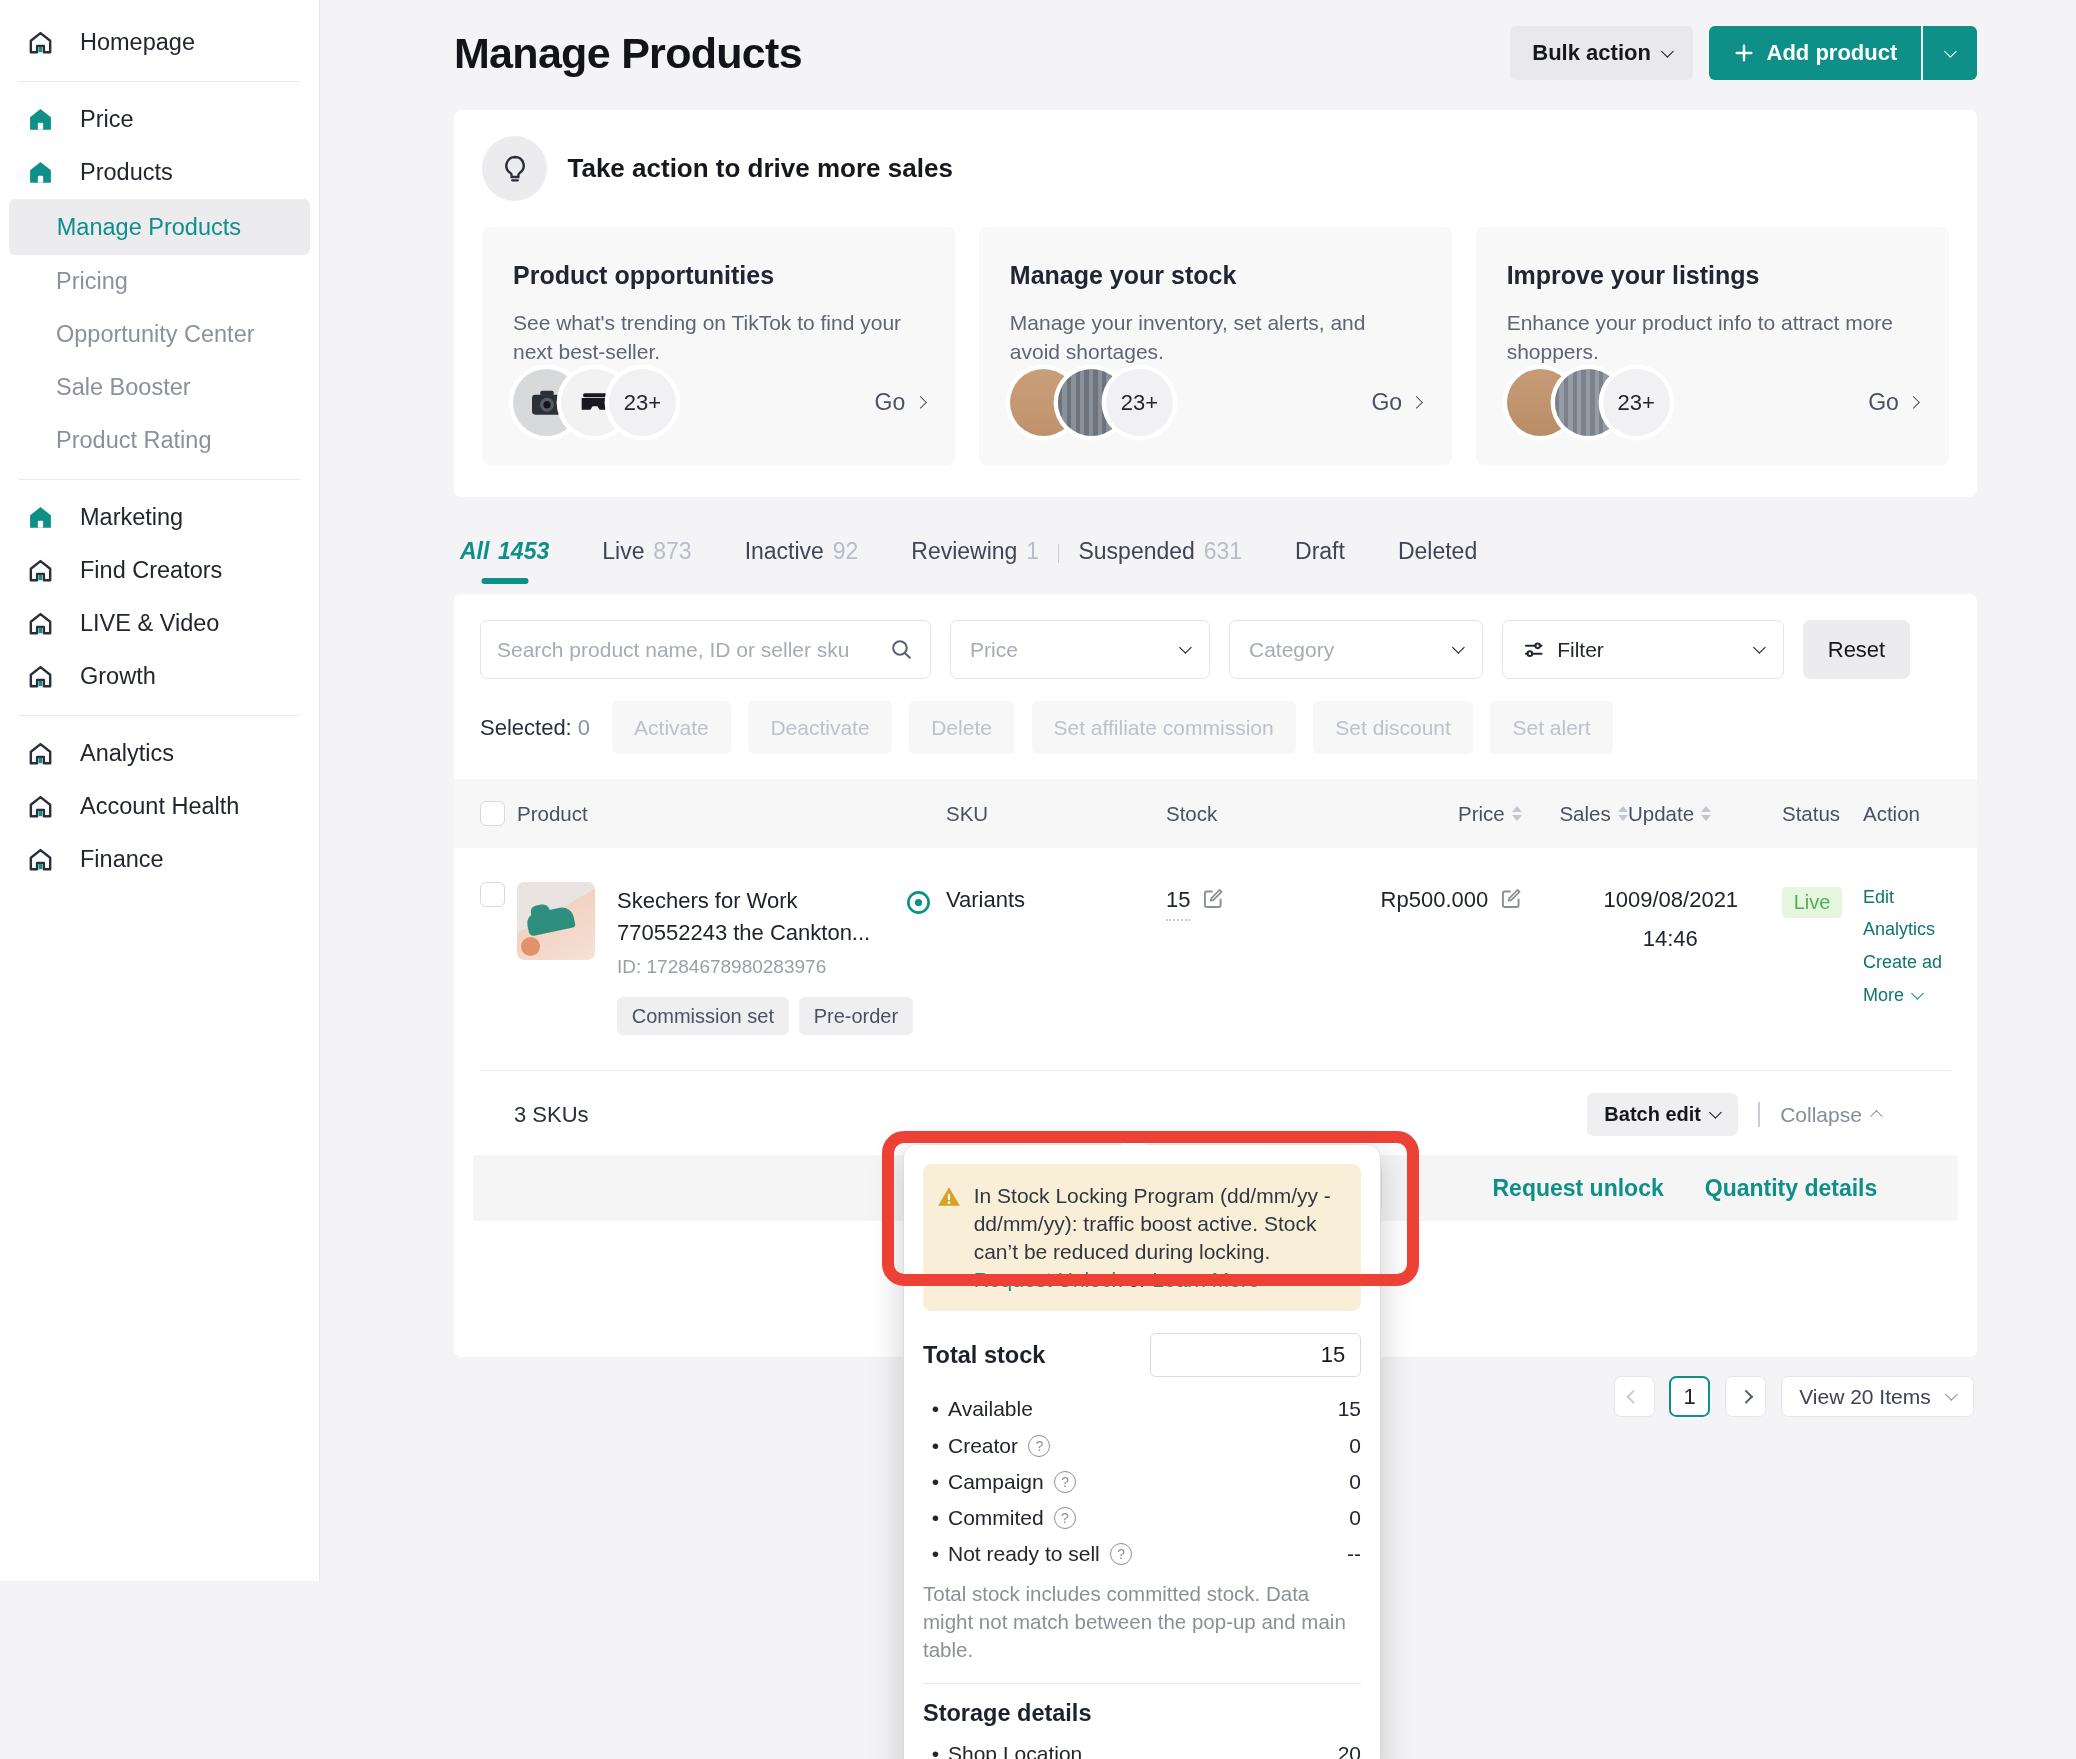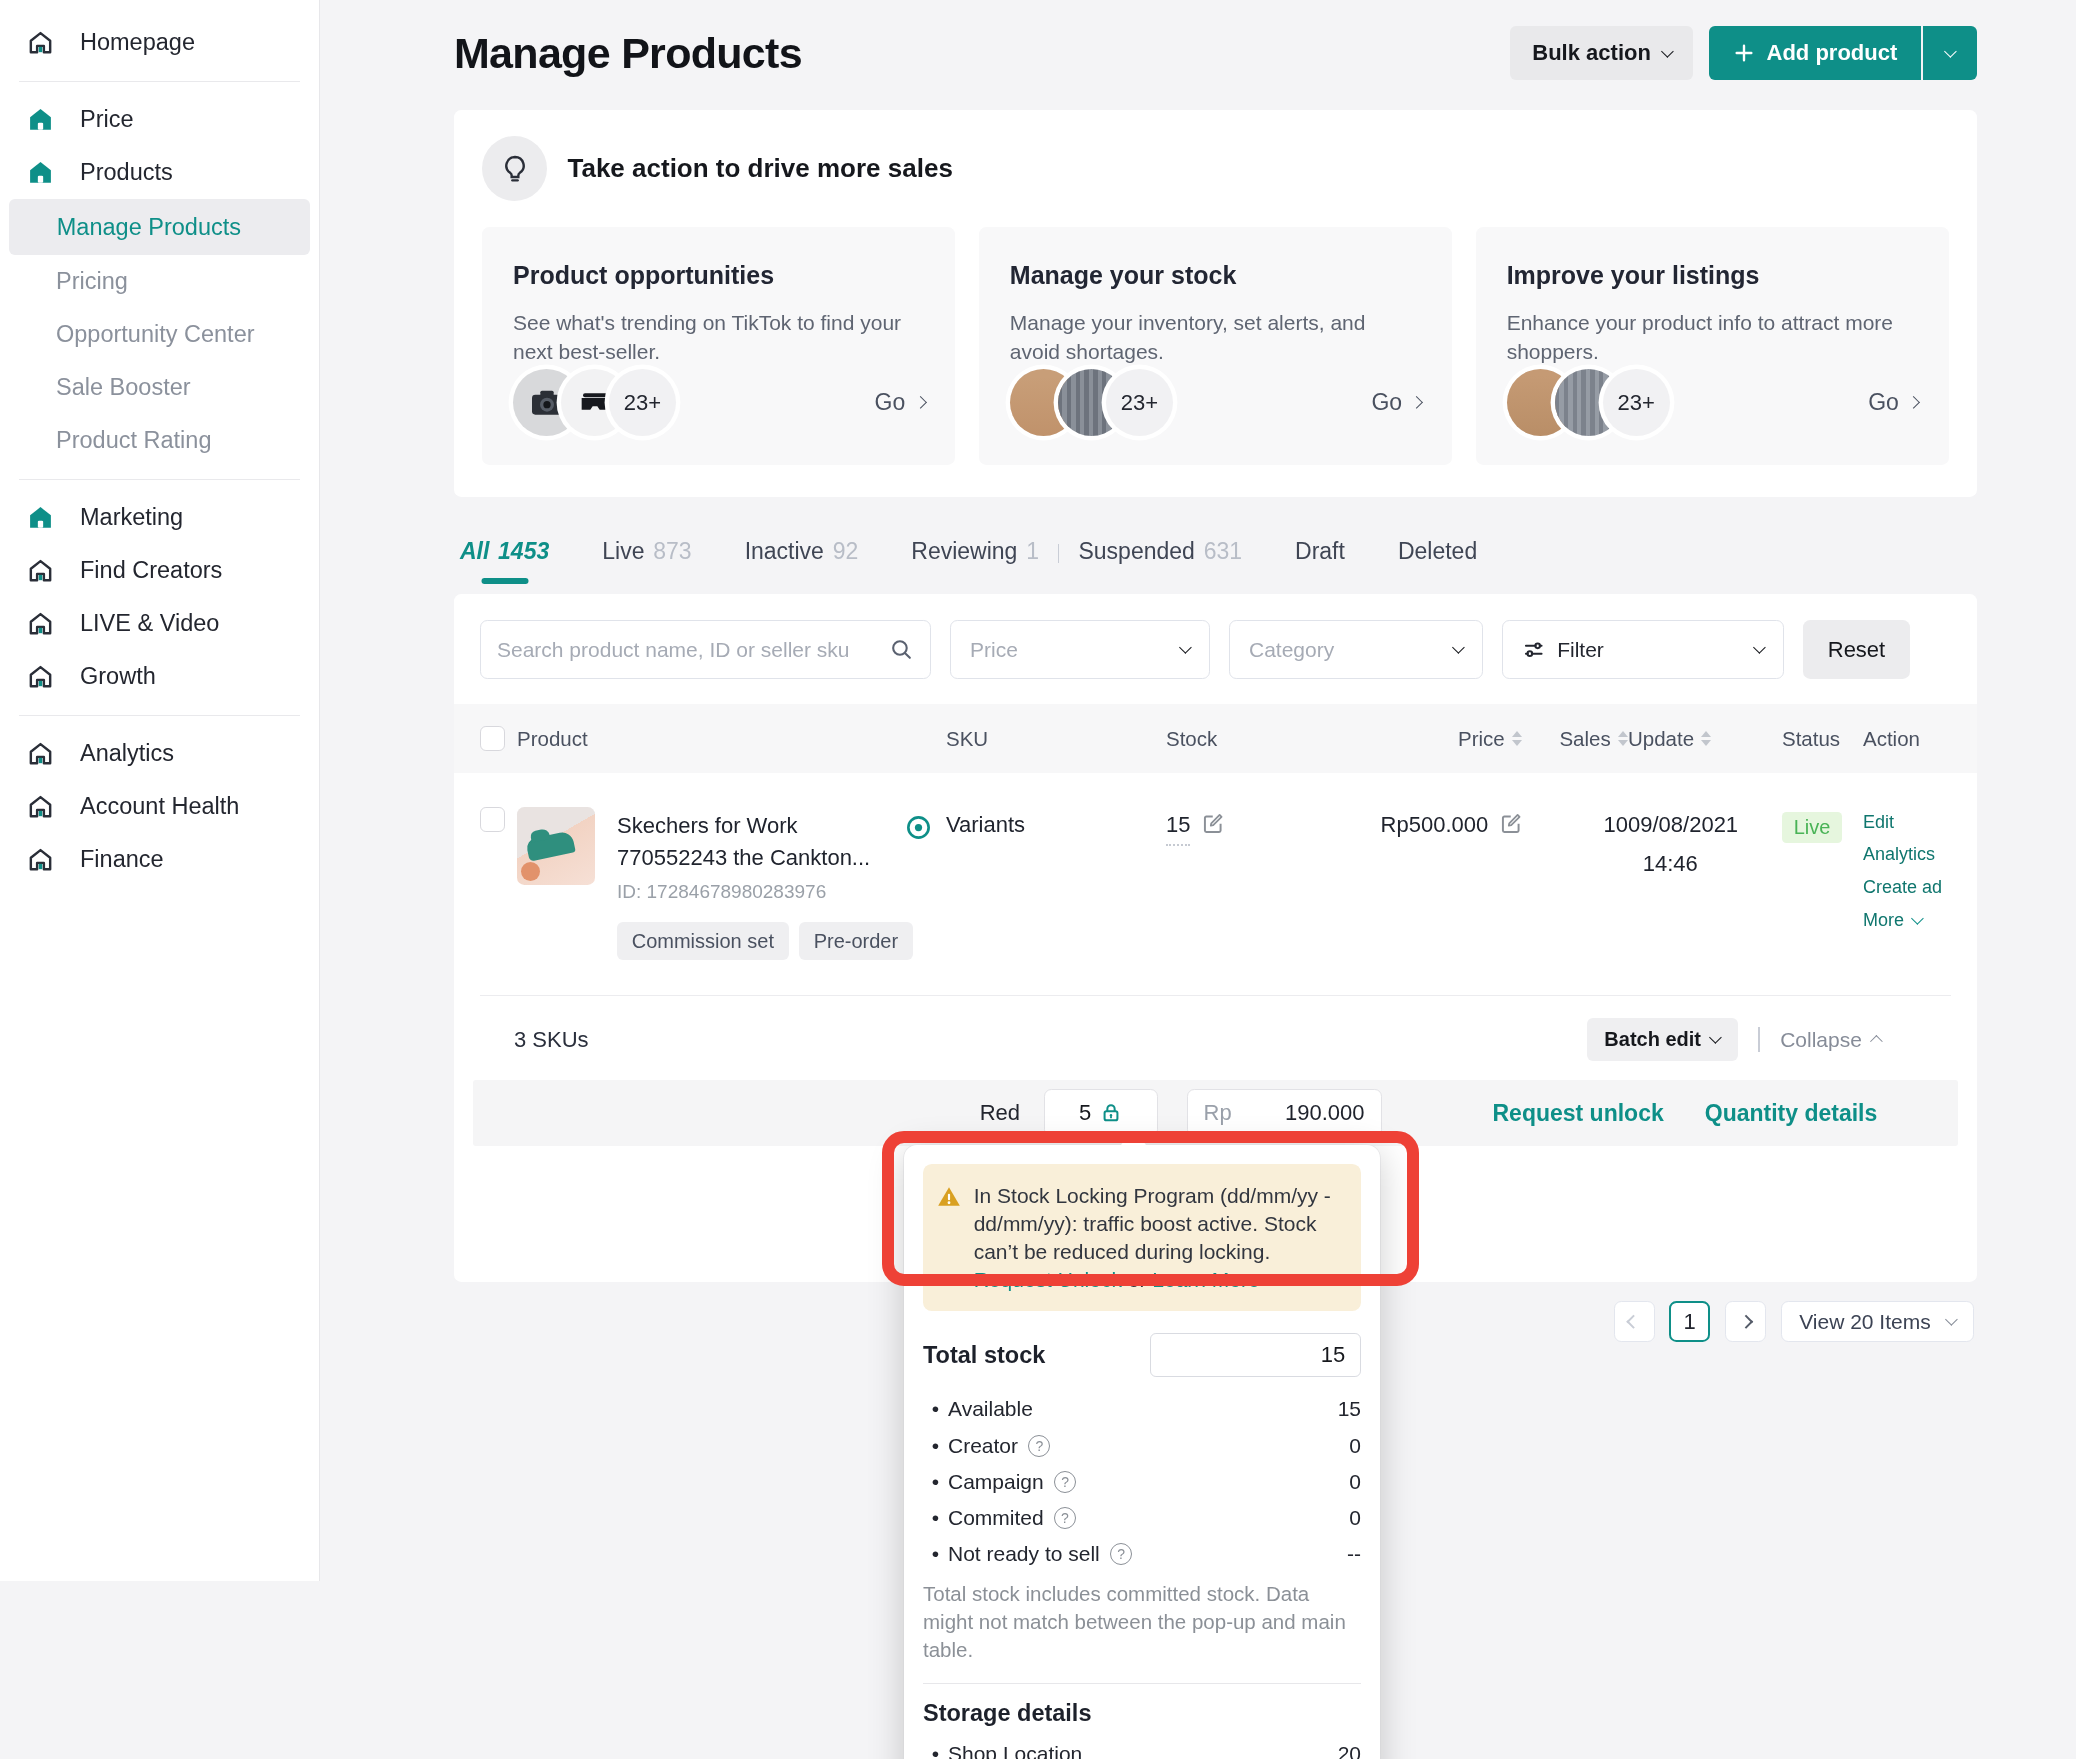--- a/index.html
+++ b/index.html
@@ -445,20 +445,31 @@
               <circle cx="16" cy="8" r="2.4" fill="none" stroke="#23262f" stroke-width="2"></circle>
               <circle cx="8" cy="16" r="2.4" fill="none" stroke="#23262f" stroke-width="2"></circle>
             </svg>
           <span class="ph">Filter</span>
         </span>
         <span class="chev sm"></span>
       </div>
       <button class="btn-reset">Reset</button>
     </div>
 
+    <div class="bulk-row">
+      <span class="selected-lbl">
+        <span>Selected:</span> <span class="selected-cnt">0</span>
+      </span>
+      <button class="btn-dim">Activate</button>
+      <button class="btn-dim">Deactivate</button>
+      <button class="btn-dim">Delete</button>
+      <button class="btn-dim">Set affiliate commission</button>
+      <button class="btn-dim">Set discount</button>
+      <button class="btn-dim">Set alert</button>
+    </div>
 
     <div class="tgrid t-header">
       <span class="cbox"></span>
       <span class="hc">Product</span>
       <span class="hc">SKU</span>
       <span class="hc">Stock</span>
       <span class="hc col-r">
         <span>Price</span>
         <span class="sorter">
             <i class="s-up"></i>

